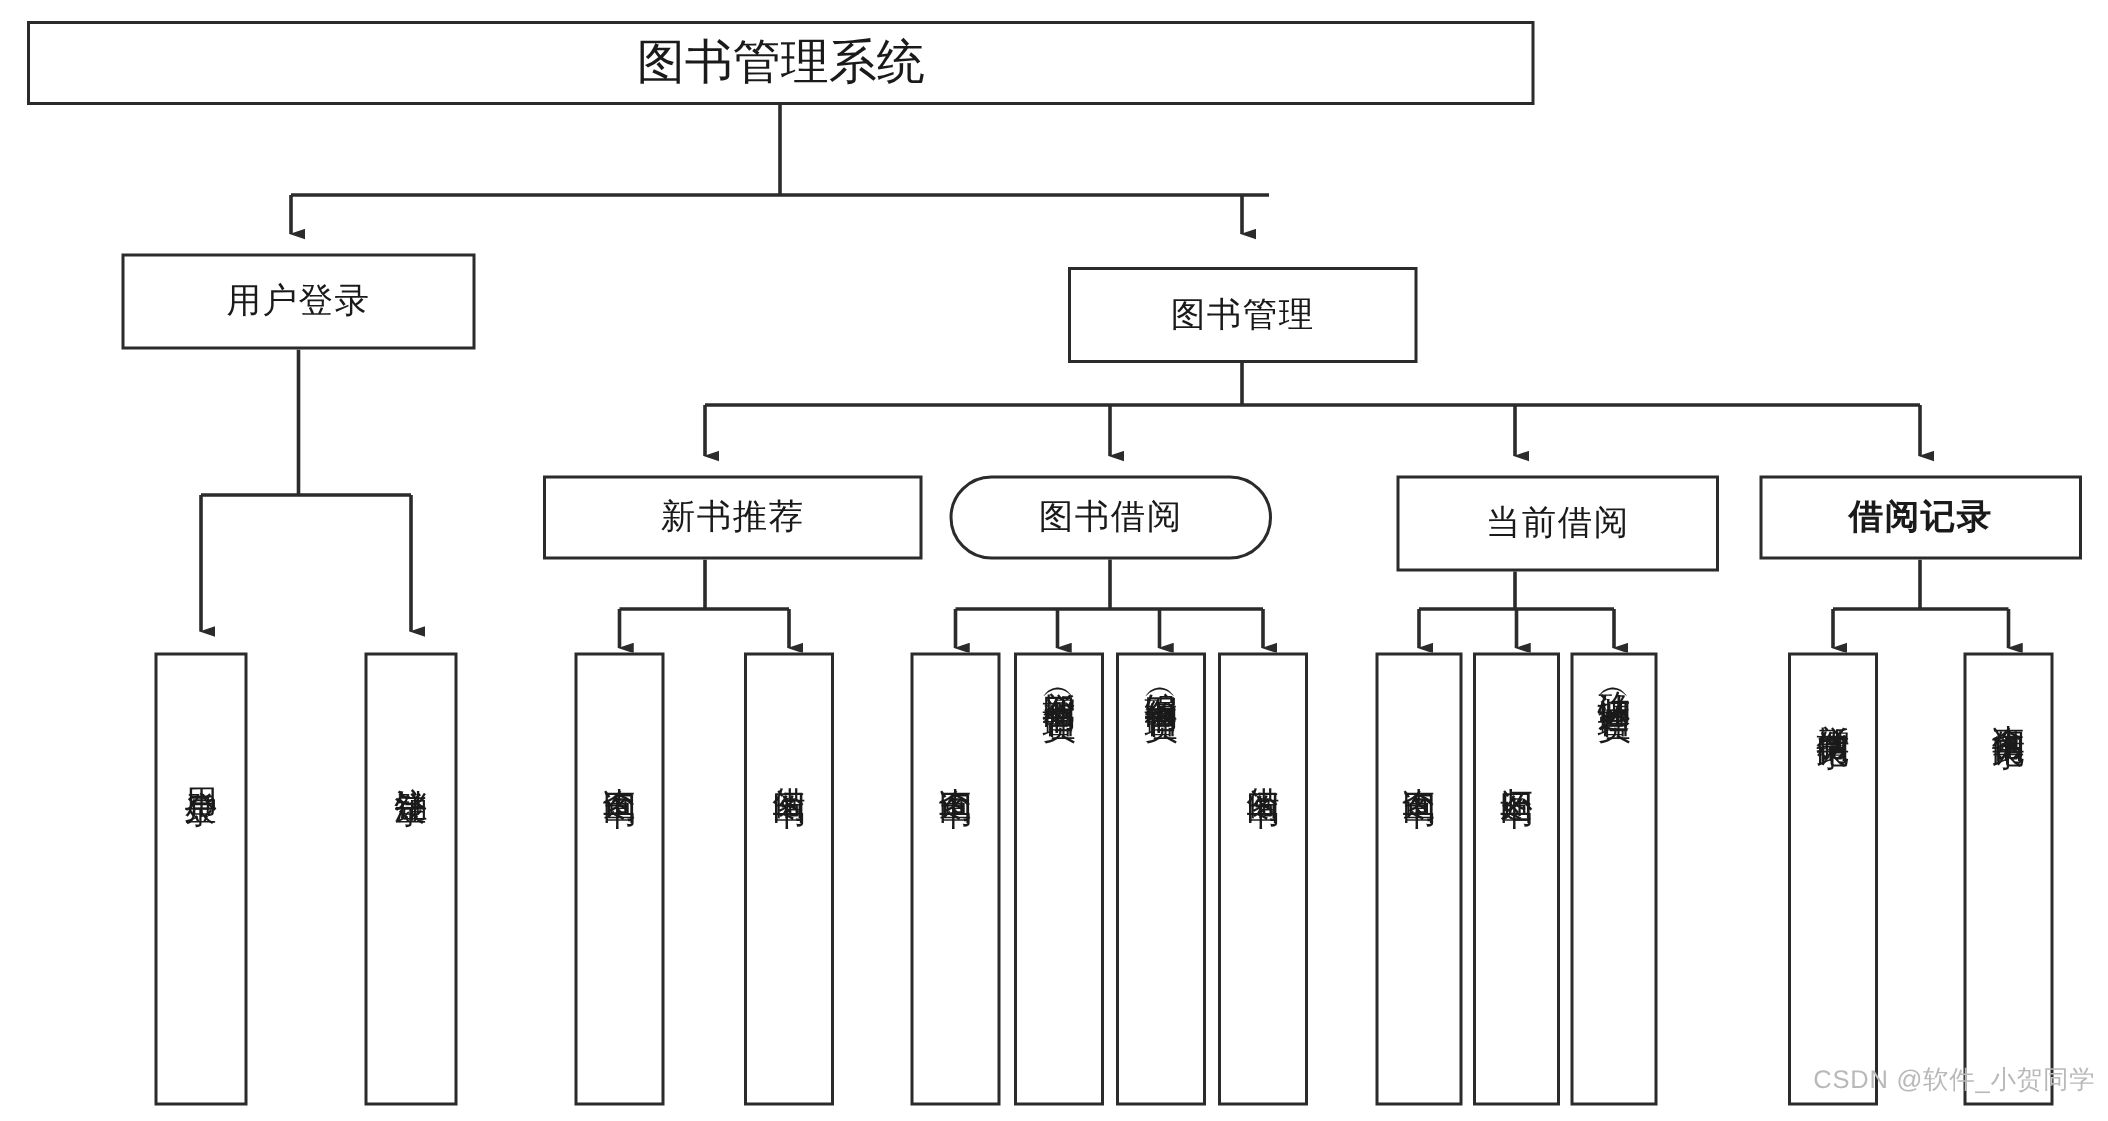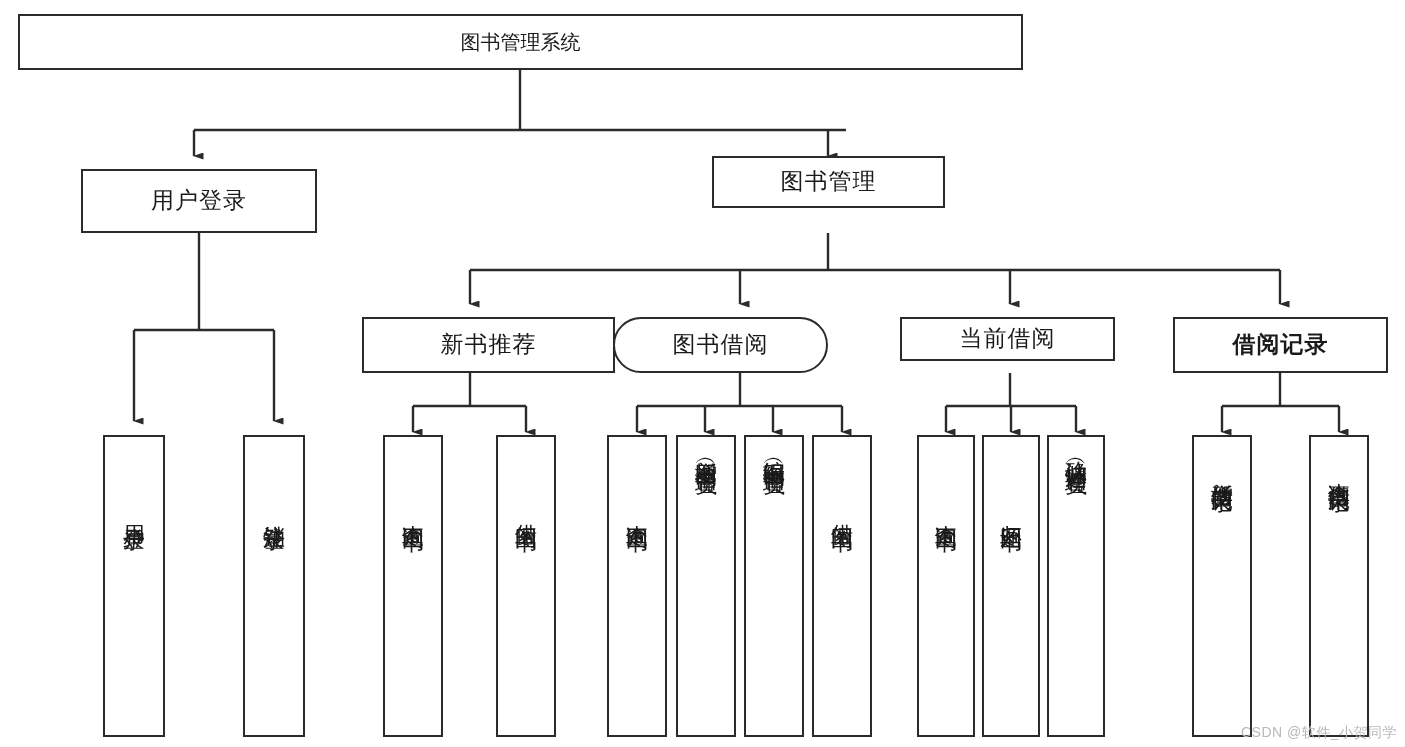--- a/index.html
+++ b/index.html
@@ -29,21 +29,21 @@
     align-items:center;
     justify-content:center;
     color:#1a1a1a;
   }
   .node.h{
     font-size:23px;
     letter-spacing:1px;
     line-height:1.2;
   }
   .node.root{
-    font-size:20px;
+    font-size:32px;
   }
   .leaf{
     position:absolute;
     box-sizing:border-box;
     background:#ffffff;
     border:2px solid #2b2b2b;
     display:flex;
     align-items:flex-start;
     justify-content:center;
     overflow:hidden;
@@ -57,22 +57,22 @@
     color:#1a1a1a;
     display:block;
     white-space:nowrap;
   }
   .leaf.lower span{ margin-top:70px; }
   .leaf.mid span{ margin-top:28px; }
   .leaf.top span{ margin-top:6px; }
   #watermark{
     position:absolute;
     right:8px;
-    bottom:5px;
-    font-size:14px;
+    bottom:16px;
+    font-size:17px;
     color:#b9b9b9;
     letter-spacing:0.5px;
     white-space:nowrap;
   }
 </style>
 </head>
 <body>
 
 <div id="canvas">
 
@@ -126,31 +126,31 @@
     </g>
   </svg>
 
   <div class="node root" style="left:18px;top:14px;width:1005px;height:56px;">
     <span>图书管理系统</span>
   </div>
 
   <div class="node h" style="left:81px;top:169px;width:236px;height:64px;">
     <span>用户登录</span>
   </div>
-  <div class="node h" style="left:712px;top:156px;width:233px;height:52px;">
+  <div class="node h" style="left:712px;top:178px;width:233px;height:64px;">
     <span>图书管理</span>
   </div>
 
   <div class="node h" style="left:362px;top:317px;width:253px;height:56px;">
     <span>新书推荐</span>
   </div>
-  <div class="node h" style="left:613px;top:317px;width:215px;height:56px;border-radius:28px;">
+  <div class="node h" style="left:633px;top:317px;width:215px;height:56px;border-radius:28px;">
     <span>图书借阅</span>
   </div>
-  <div class="node h" style="left:900px;top:317px;width:215px;height:44px;">
+  <div class="node h" style="left:931px;top:317px;width:215px;height:64px;">
     <span>当前借阅</span>
   </div>
   <div class="node h" style="left:1173px;top:317px;width:215px;height:56px;font-weight:bold;">
     <span>借阅记录</span>
   </div>
 
   <div class="leaf lower" style="left:103px;top:435px;width:62px;height:302px;">
     <span>用户登录</span>
   </div>
   <div class="leaf lower" style="left:243px;top:435px;width:62px;height:302px;">

